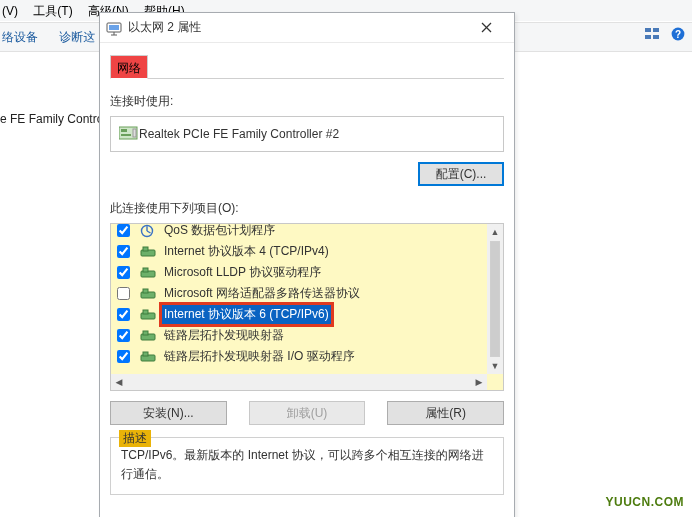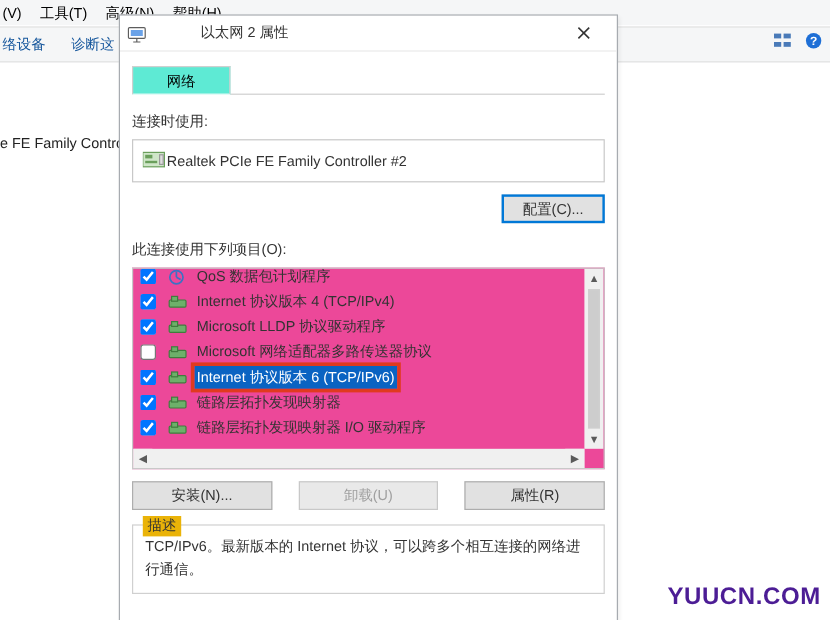--- a/index.html
+++ b/index.html
@@ -5,46 +5,46 @@
   * { box-sizing: border-box; font-family: "Microsoft YaHei", "Segoe UI", Tahoma, sans-serif; }
   body { margin:0; padding:0; width:692px; height:517px; background:#fff; position:relative; overflow:hidden; font-size:12px; }
   
   .bg-menubar { position:absolute; top:0; left:0; width:100%; height:21px; background:#f5f6f7; font-size:12px; padding:3px 2px; color:#000000; }
   .bg-menubar span { margin-right:12px; }
   .bg-toolbar { position:absolute; top:22px; left:0; width:100%; height:30px; background:#f5f6f7; border-top:1px solid #e1e1e1; border-bottom:1px solid #e1e1e1; font-size:12px; color:#15569c; padding:6px 2px; }
   .bg-toolbar span { margin-right:18px; }
   .bg-toolbar-icons { position:absolute; top:26px; right:6px; display:flex; gap:10px; align-items:center; }
   .bg-toolbar-icons .glyph { width:16px; height:16px; display:inline-block; }
   .bg-item { position:absolute; top:112px; left:0; font-size:12px; color:#222; white-space:nowrap; }
-  .watermark { position:absolute; bottom:8px; right:8px; font-size:20px; font-weight:600; color:#4c1d95; letter-spacing:.5px;text-align:right; }
+  .watermark { position:absolute; bottom:8px; right:8px; font-size:12px; font-weight:600; color:#4d7c0f; letter-spacing:.5px;text-align:right; }
 
   
   .dialog { position:absolute; top:12px; left:99px; width:416px; height:540px; background:#fff; border:1px solid #a7abb0; box-shadow:2px 2px 4px rgba(0,0,0,.08); }
-  .titlebar { height:30px; display:flex; align-items:center; padding:0 6px; border-bottom:1px solid #eaeaea;gap:39px; }
+  .titlebar { height:30px; display:flex; align-items:center; padding:0 6px; border-bottom:1px solid #eaeaea; }
   .titlebar .icon { width:16px; height:16px; margin-right:6px; display:flex; align-items:center; justify-content:center; }
   .titlebar .title { font-size:12px; color:#333; flex:1; }
   .titlebar .close { width:44px; height:28px; display:flex; align-items:center; justify-content:center; font-size:14px; color:#333; cursor:pointer; }
 
   .dlg-body { padding:8px 10px; }
 
   .tabs { position:relative; height:24px; margin-top:4px; }
-  .tab { position:absolute; top:0; left:0; height:24px; border:1px solid #cfcfcf; border-bottom:1px solid #fff; padding:4px 28px 0; font-size:12px; background:#5eead4; z-index:2; }
+  .tab { position:absolute; top:0; left:0; height:24px; border:1px solid #cfcfcf; border-bottom:1px solid #fff; padding:4px 6px 0; font-size:12px; background:#ef4444; z-index:2; }
   .tabline { position:absolute; top:23px; left:0; right:0; height:1px; background:#cfcfcf; }
 
   .section-label { margin:14px 0 6px 0; font-size:12px; color:#333; }
   .adapter-box { border:1px solid #c8c8c8; padding:8px; display:flex; align-items:center; gap:0; background:#fff; }
   .adapter-box .nic-icon { width:20px; height:18px; }
   .adapter-name { font-size:12px; color:#333; }
 
   .config-row { margin:10px 0 0 0; display:flex; justify-content:flex-end; }
   .btn { height:24px; min-width:86px; padding:0 12px; border:1px solid #adadad; background:#e1e1e1; font-size:12px; color:#333; display:inline-flex; align-items:center; justify-content:center; cursor:pointer; }
   .btn:disabled { color:#a0a0a0; border-color:#c8c8c8; background:#e9e9e9; cursor:default; }
   .btn.focus { border:2px solid #0078d7; padding:1px 11px; height:24px; }
 
-  .items-box { border:1px solid #c8c8c8; height:168px; margin-top:6px; overflow:hidden; position:relative; background:#ec4899; }
+  .items-box { border:1px solid #c8c8c8; height:168px; margin-top:6px; overflow:hidden; position:relative; background:#fef9c3; }
   .items-scroll { position:absolute; left:0; top:-4px; right:16px; bottom:16px; overflow:hidden; }
   .item-row { display:flex; align-items:center; gap:6px; padding:2px 4px 2px 6px; font-size:12px; color:#333; height:21px; }
   .item-row input[type=checkbox] { width:13px; height:13px; margin:0 4px 0 0; }
   .item-row .itm-icon { width:16px; height:14px; display:inline-flex; align-items:center; justify-content:center; }
   .item-row.selected .lbl-wrap { background:#0a63c2; color:#fff; outline:3px solid #e03a1f; outline-offset:0; padding:1px 2px; }
   .lbl-wrap { padding:1px 2px; }
   .hscroll { position:absolute; left:0; bottom:0; right:16px; height:16px; background:#f0f0f0; display:flex; align-items:center; justify-content:space-between; }
   .hscroll .arrow { width:16px; height:16px; display:flex; align-items:center; justify-content:center; color:#5a5a5a; font-size:9px; background:#f0f0f0; cursor:pointer; }
   .vscroll { position:absolute; top:0; bottom:16px; right:0; width:16px; background:#f0f0f0; display:flex; flex-direction:column; justify-content:space-between; }
   .vscroll .arrow { width:16px; height:16px; display:flex; align-items:center; justify-content:center; color:#5a5a5a; font-size:9px; cursor:pointer; }

